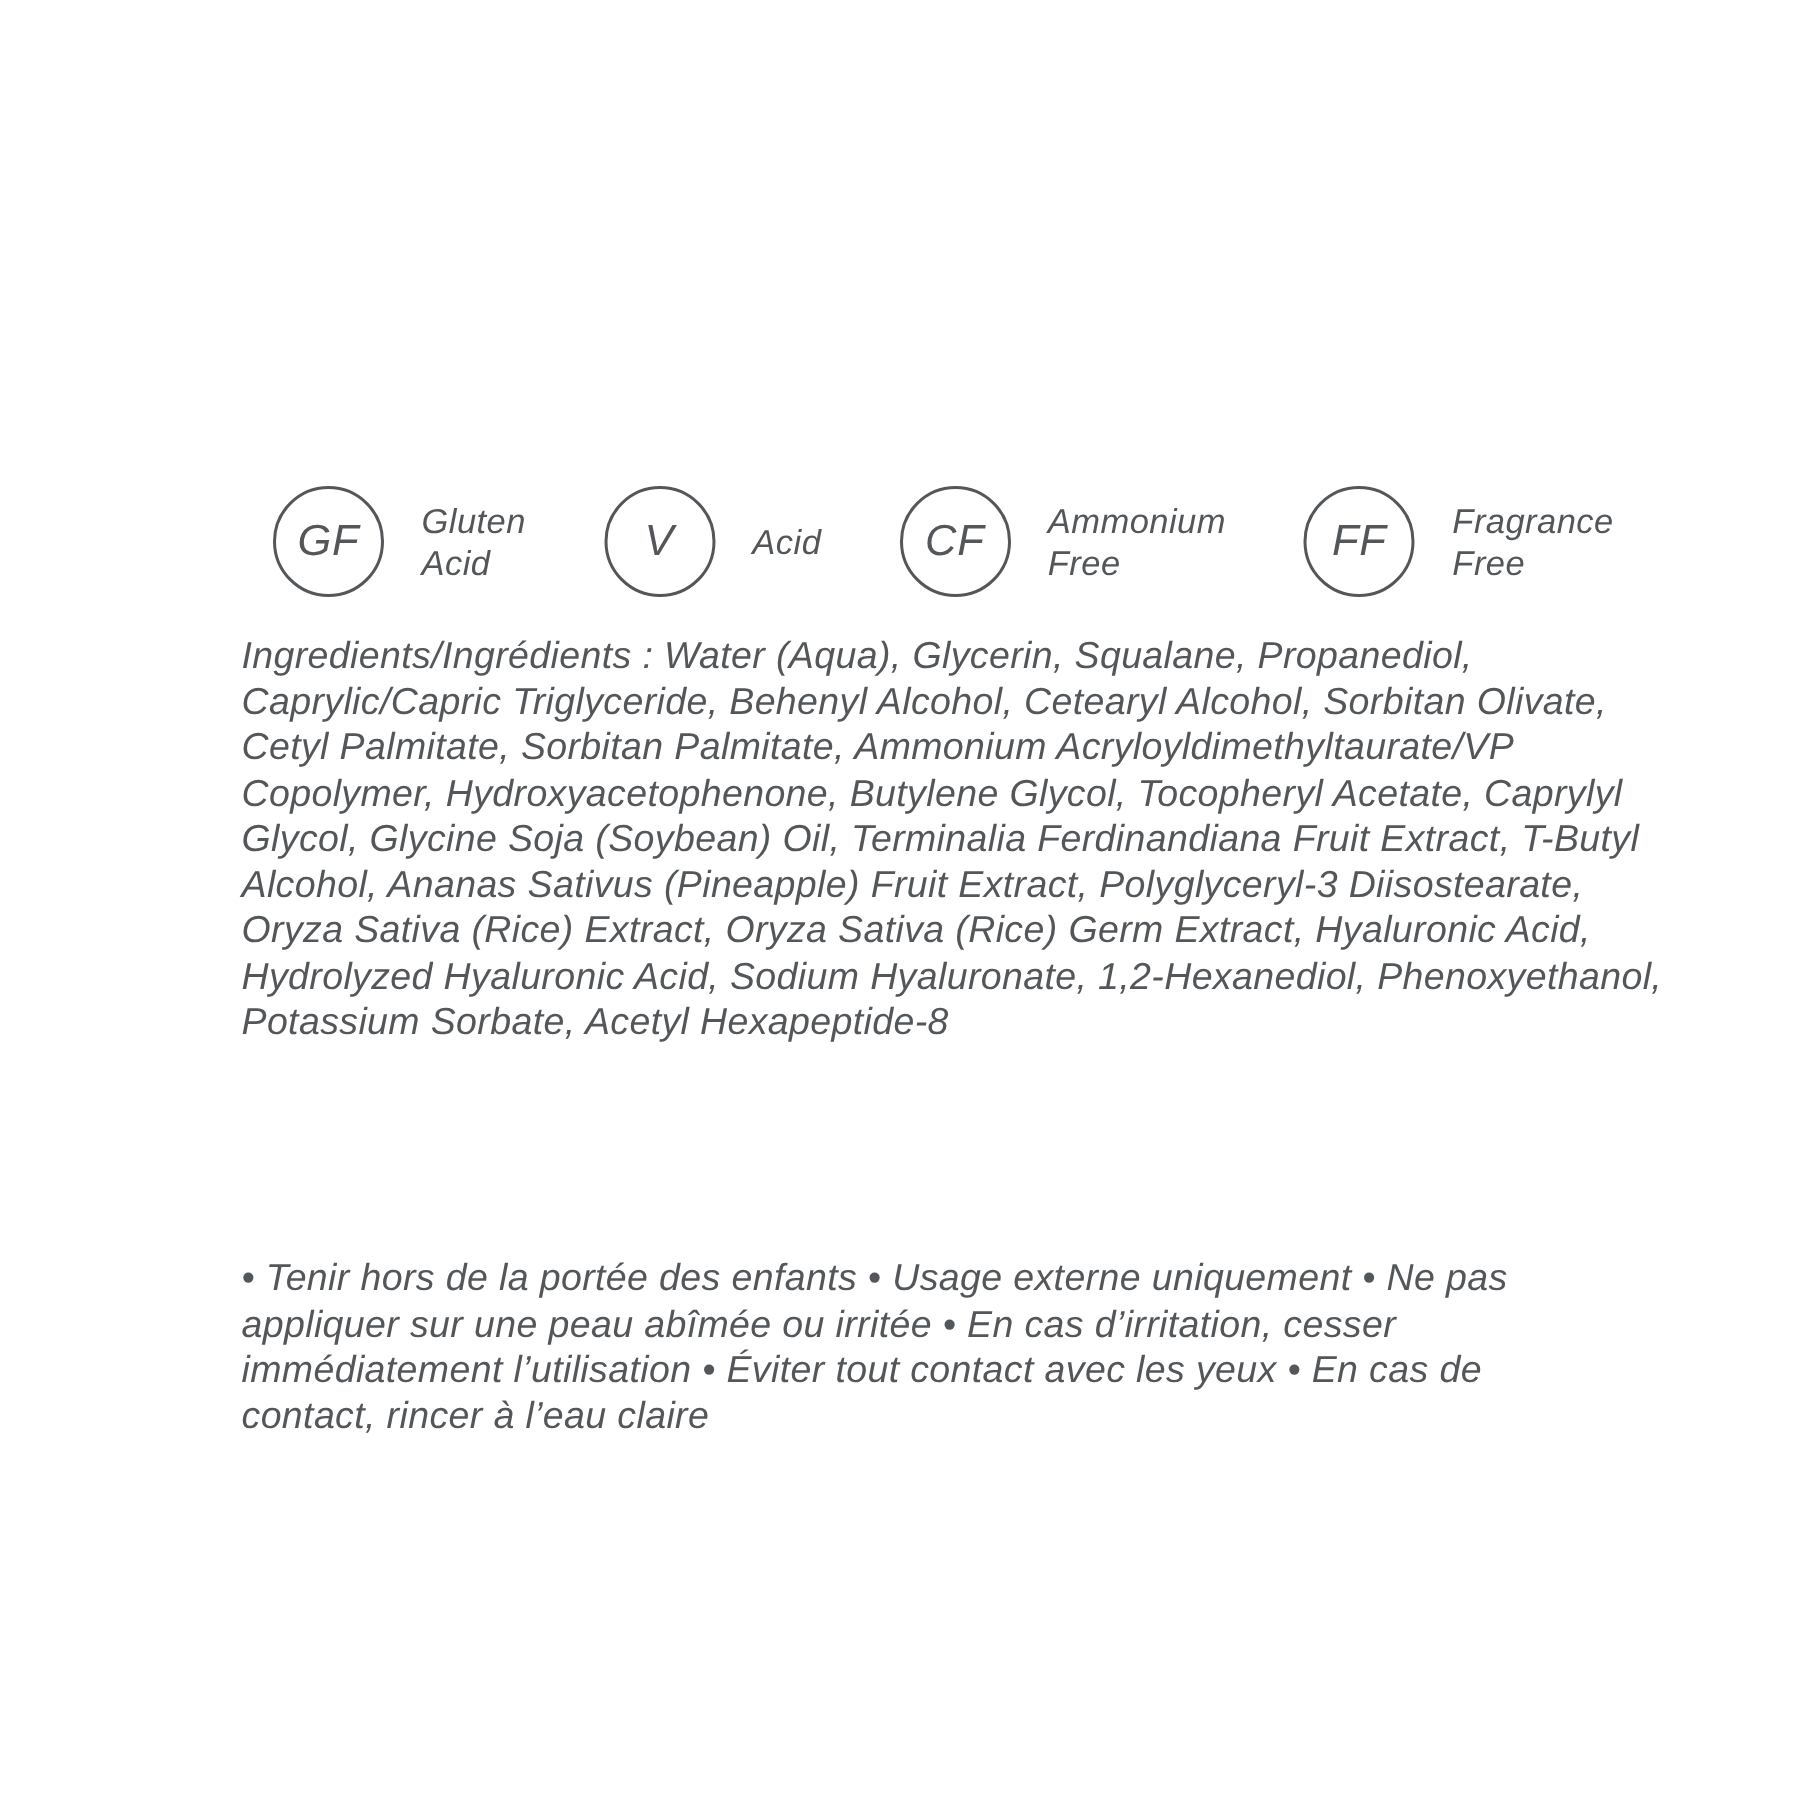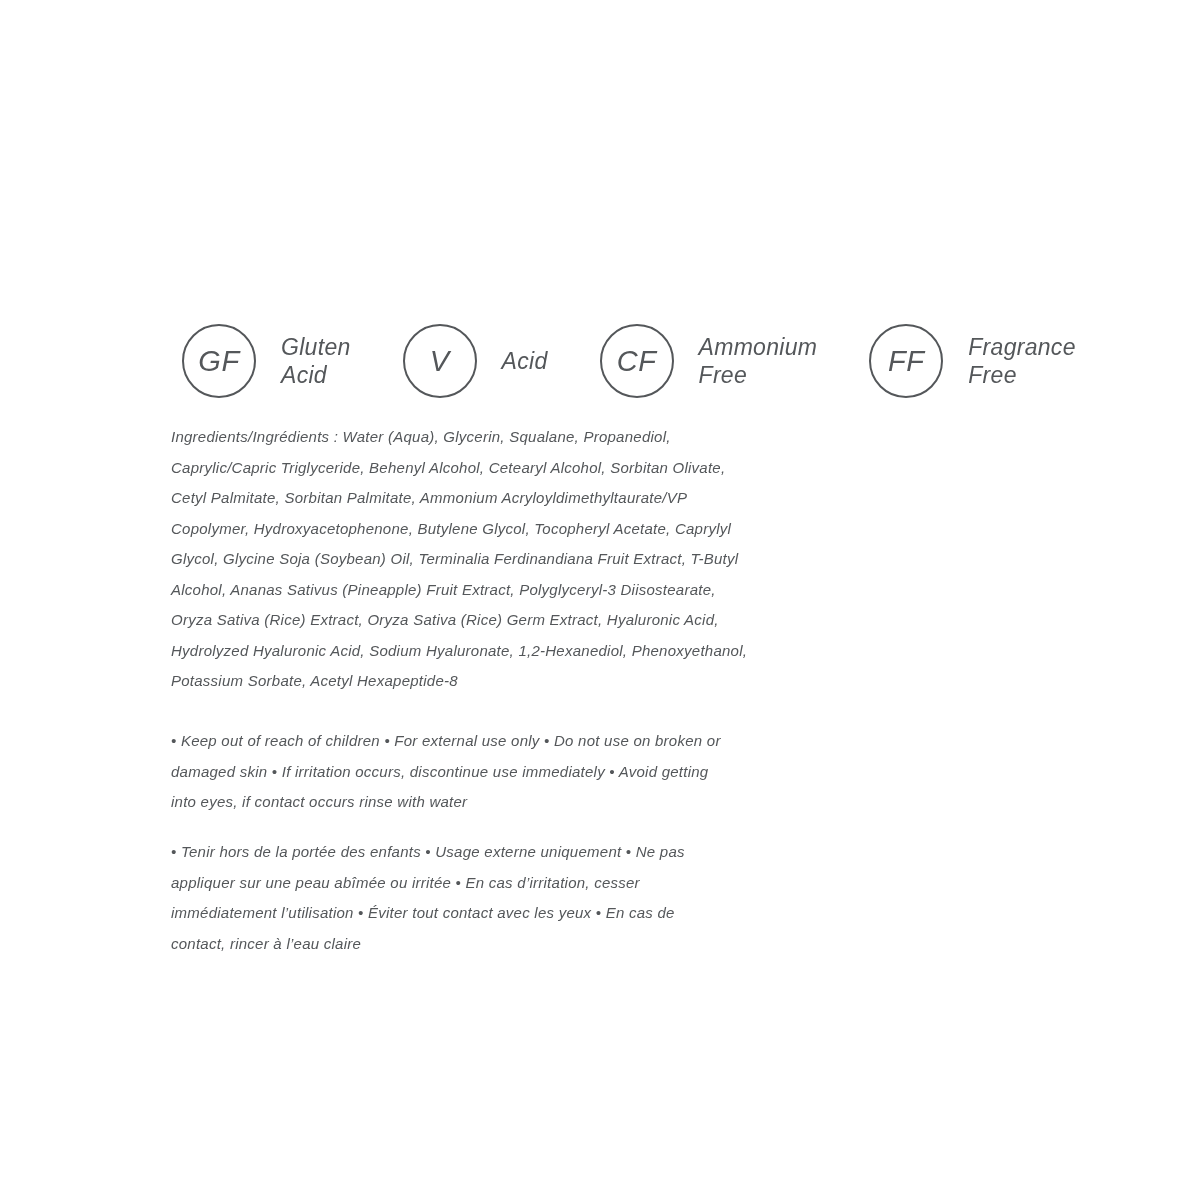--- a/index.html
+++ b/index.html
@@ -48,23 +48,23 @@
     margin-left: 21px;
     font-size: 23px;
     line-height: 28px;
     font-weight: 400;
     letter-spacing: 0.3px;
     white-space: pre-line;
   }
   
   .para {
     position: absolute;
-    left: 155px;
+    left: 145px;
     width: 950px;
-    font-size: 15px;
+    font-size: 25px;
     line-height: 30.5px;
     font-weight: 400;
     letter-spacing: 0.25px;
     white-space: pre-line;
   }
   .para-ingredients { top: 406px; }
   .para-warnings-en { top: 710px; }
   .para-warnings-fr { top: 821px; }
 </style>
 </head>
@@ -102,22 +102,19 @@
   <div class="para para-ingredients">Ingredients/Ingrédients : Water (Aqua), Glycerin, Squalane, Propanediol,
 Caprylic/Capric Triglyceride, Behenyl Alcohol, Cetearyl Alcohol, Sorbitan Olivate,
 Cetyl Palmitate, Sorbitan Palmitate, Ammonium Acryloyldimethyltaurate/VP
 Copolymer, Hydroxyacetophenone, Butylene Glycol, Tocopheryl Acetate, Caprylyl
 Glycol, Glycine Soja (Soybean) Oil, Terminalia Ferdinandiana Fruit Extract, T-Butyl
 Alcohol, Ananas Sativus (Pineapple) Fruit Extract, Polyglyceryl-3 Diisostearate,
 Oryza Sativa (Rice) Extract, Oryza Sativa (Rice) Germ Extract, Hyaluronic Acid,
 Hydrolyzed Hyaluronic Acid, Sodium Hyaluronate, 1,2-Hexanediol, Phenoxyethanol,
 Potassium Sorbate, Acetyl Hexapeptide-8</div>
 
-  <div class="para para-warnings-en">• Keep out of reach of children • For external use only • Do not use on broken or
-damaged skin • If irritation occurs, discontinue use immediately • Avoid getting
-into eyes, if contact occurs rinse with water</div>
 
   <div class="para para-warnings-fr">• Tenir hors de la portée des enfants • Usage externe uniquement • Ne pas
 appliquer sur une peau abîmée ou irritée • En cas d’irritation, cesser
 immédiatement l’utilisation • Éviter tout contact avec les yeux • En cas de
 contact, rincer à l’eau claire</div>
 
 </div>
 
 </body></html>

